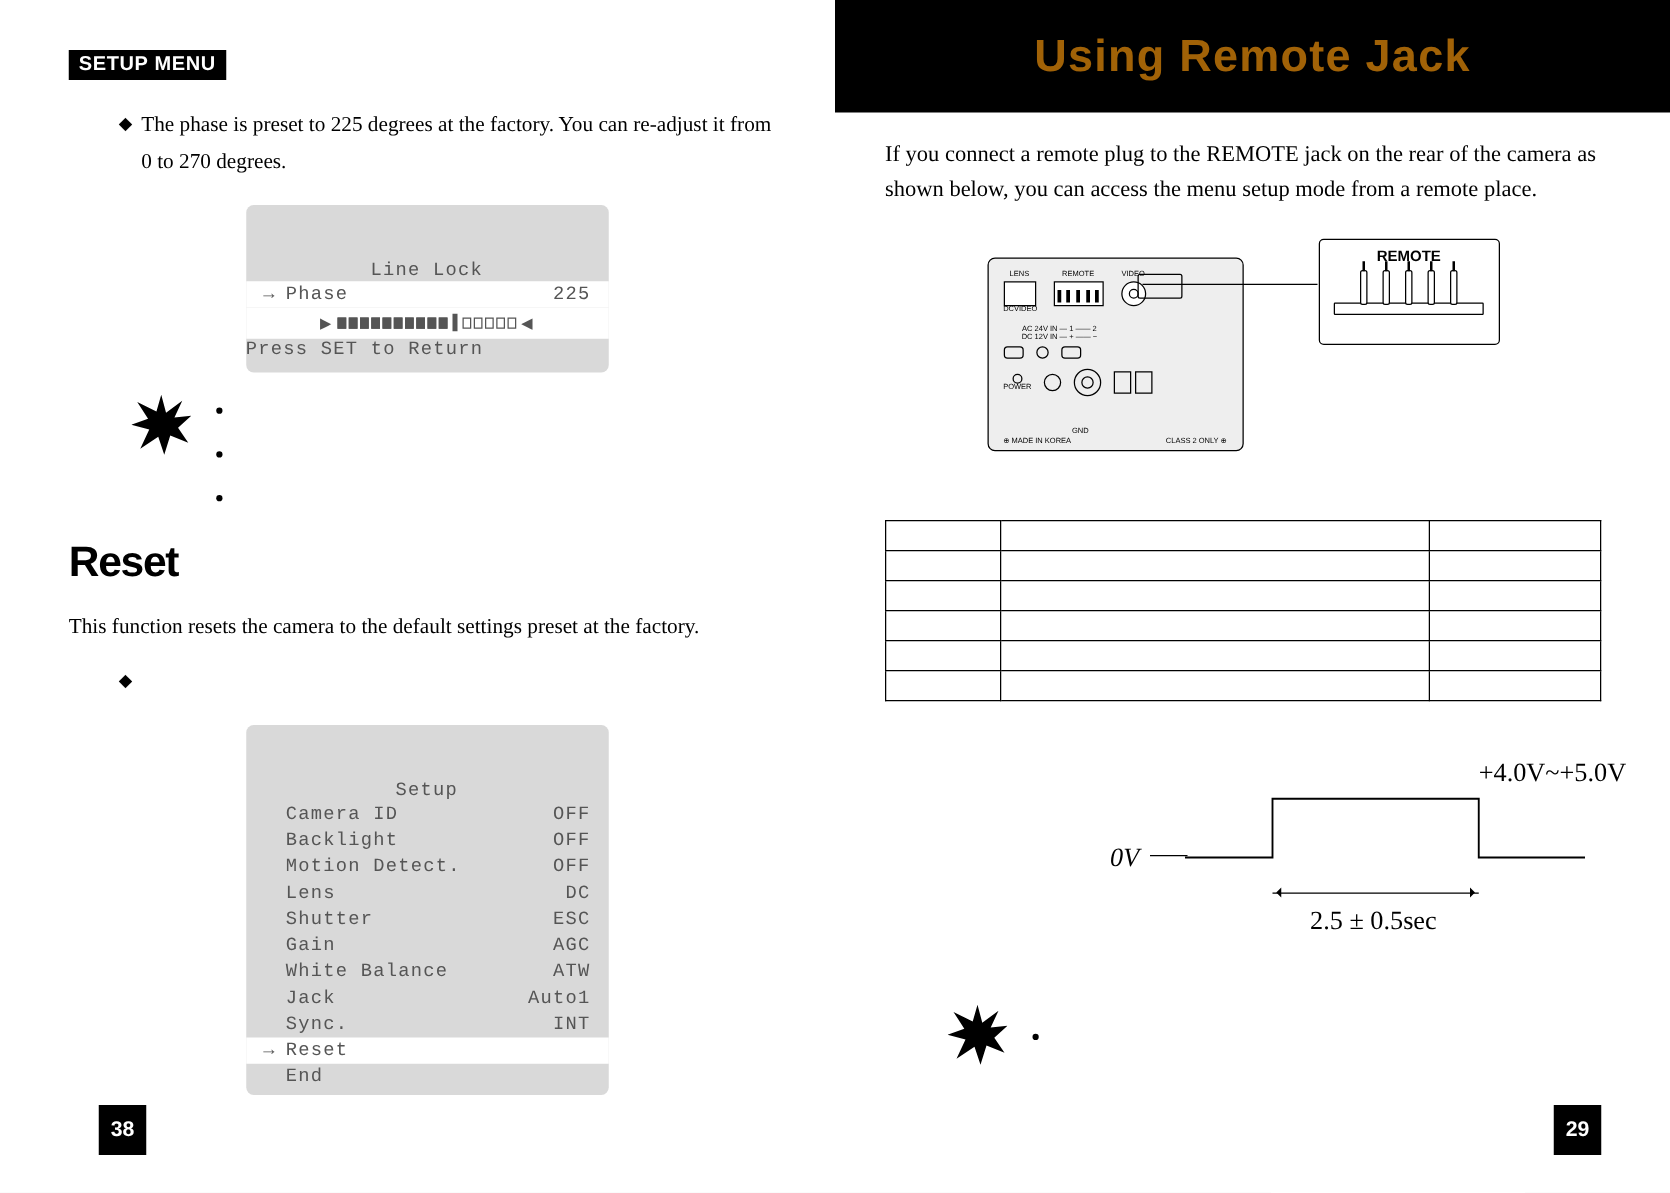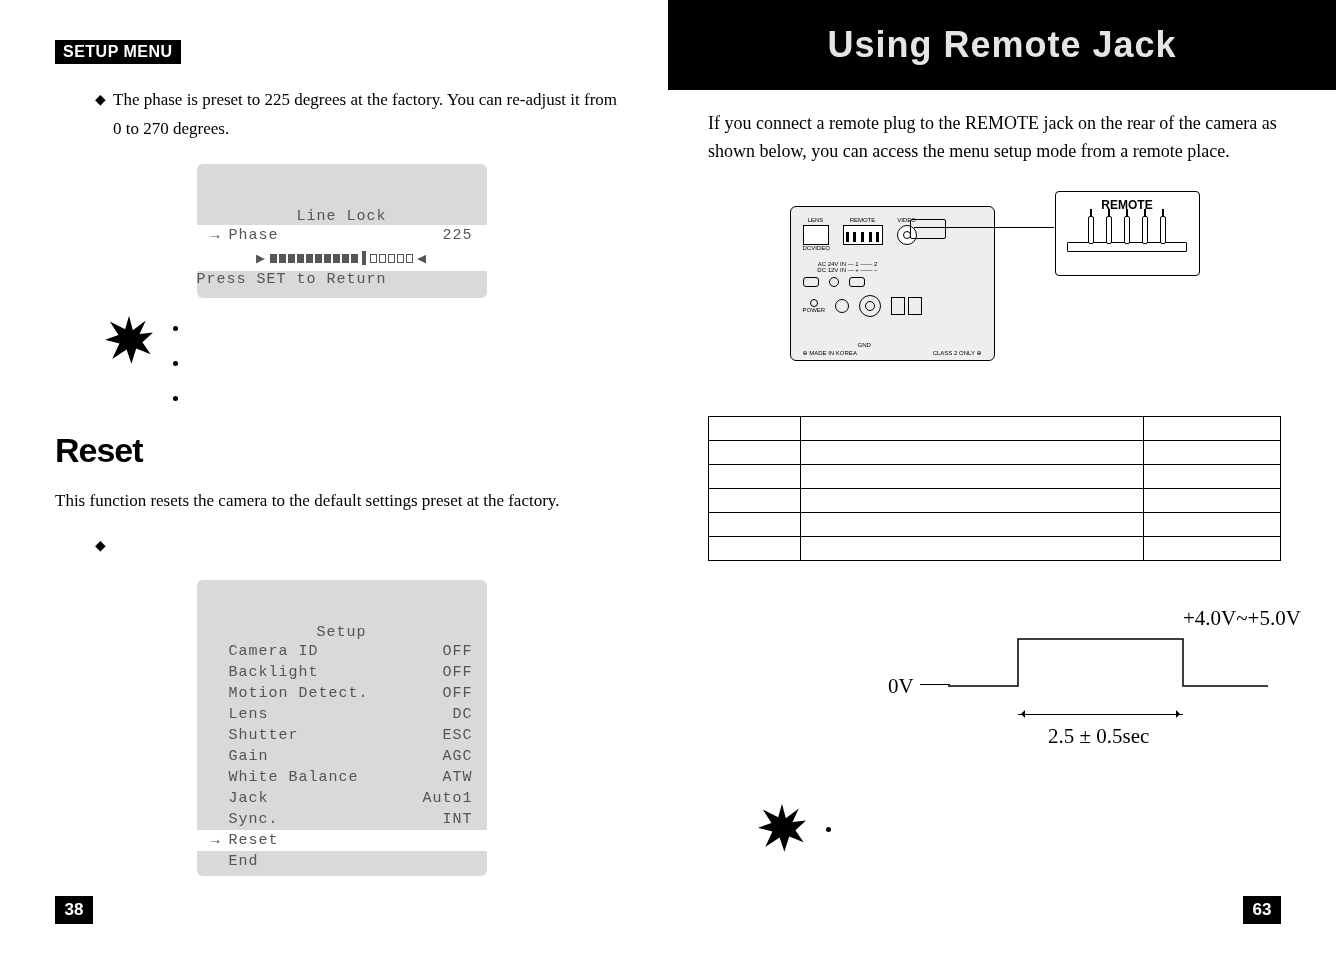--- a/index.html
+++ b/index.html
@@ -77,21 +77,21 @@
     font-size:34px;
     letter-spacing:-1px;
     margin-top:30px;
     color:#000;
   }
   .para { font-size:17px; line-height:1.55; margin-top:18px; }
 
   
   .title-bar {
     background:#000;
-    color:#e5e5e5;
+    color:#a16207;
     height:90px;
     display:flex;
     align-items:center;
     justify-content:center;
     font-family: Arial, sans-serif;
     font-weight:900;
     font-size:36px;
     letter-spacing:1px;
     margin-left:-40px;
     margin-right:-55px;
@@ -127,21 +127,21 @@
   .wave svg { width:100%; height:100%; }
   .v-label { position:absolute; font-family:'Times New Roman',serif; font-size:21px; }
   .arrow-h { position:absolute; height:1px; background:#000; }
   .arrow-h::before,.arrow-h::after{content:"";position:absolute;top:-4px;border:4px solid transparent;}
   .arrow-h::before{left:-1px;border-right-color:#000;}
   .arrow-h::after{right:-1px;border-left-color:#000;}
 
   .page-num {
     position:absolute; bottom:30px; background:#000; color:#fff;
     font-family:Arial,sans-serif; font-weight:bold; font-size:17px;
-    width:38px; height:28px; display:flex; align-items:center; justify-content:center;
+    width:38px; height:40px; display:flex; align-items:center; justify-content:center;margin-left:24px;
   }
   .pn-left { left:55px; }
   .pn-right { right:55px; }
 
   .star-note-right { display:flex; align-items:center; margin-top:18px; margin-left:50px; }
   .star-note-right .d { width:5px; height:5px; border-radius:50%; background:#000; margin-left:20px; margin-top:4px; }
 </style>
 </head>
 <body>
 
@@ -383,33 +383,33 @@
         </tr>
     <tr>
           <td></td>
           <td></td>
           <td></td>
         </tr>
   </tbody>
     </table>
 
   <div class="timing-diagram">
-    <div class="v-label" style="left:180px;top:68px;">0V</div>
+    <div class="v-label" style="left:180px;top:68px;font-style:italic;">0V</div>
     <div style="position:absolute;left:212px;top:78px;width:30px;height:1px;background:#000;"></div>
     <div class="v-label" style="left:475px;top:0px;">+4.0V~+5.0V</div>
     <div class="wave">
       <svg viewBox="0 0 320 80">
         <polyline points="0,50 70,50 70,3 235,3 235,50 320,50" fill="none" stroke="#000" stroke-width="1.5"></polyline>
       </svg>
     </div>
     <div class="v-label" style="left:340px;top:118px;font-family:Georgia,serif;">2.5 ± 0.5sec</div>
     <div class="arrow-h" style="left:310px;top:108px;width:165px;"></div>
   </div>
 
   <div class="star-note-right">
     <div class="star-icon">
         <div class="burst"></div>
       </div>
     <div class="d"></div>
   </div>
 
-  <div class="page-num pn-right">63</div>
+  <div class="page-num pn-right">29</div>
 </div>
 
 </body></html>

